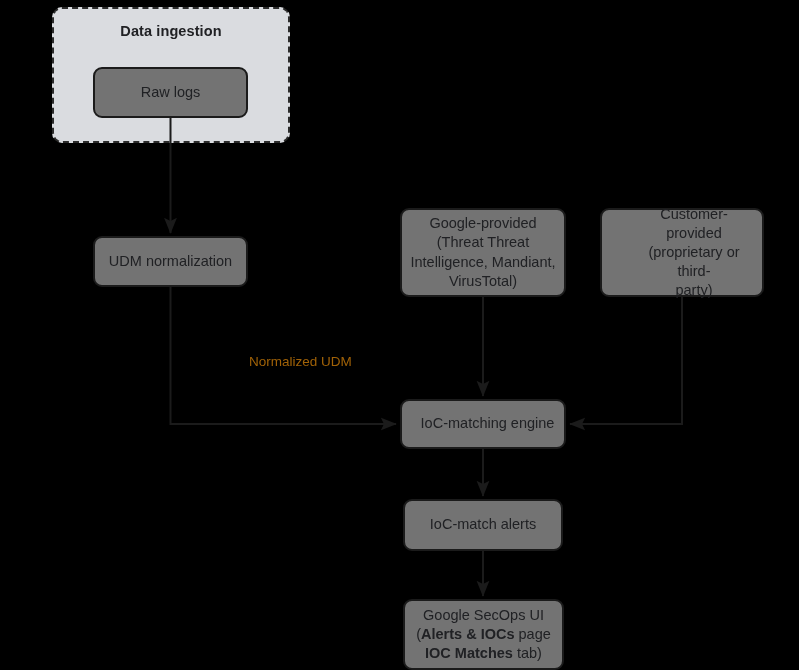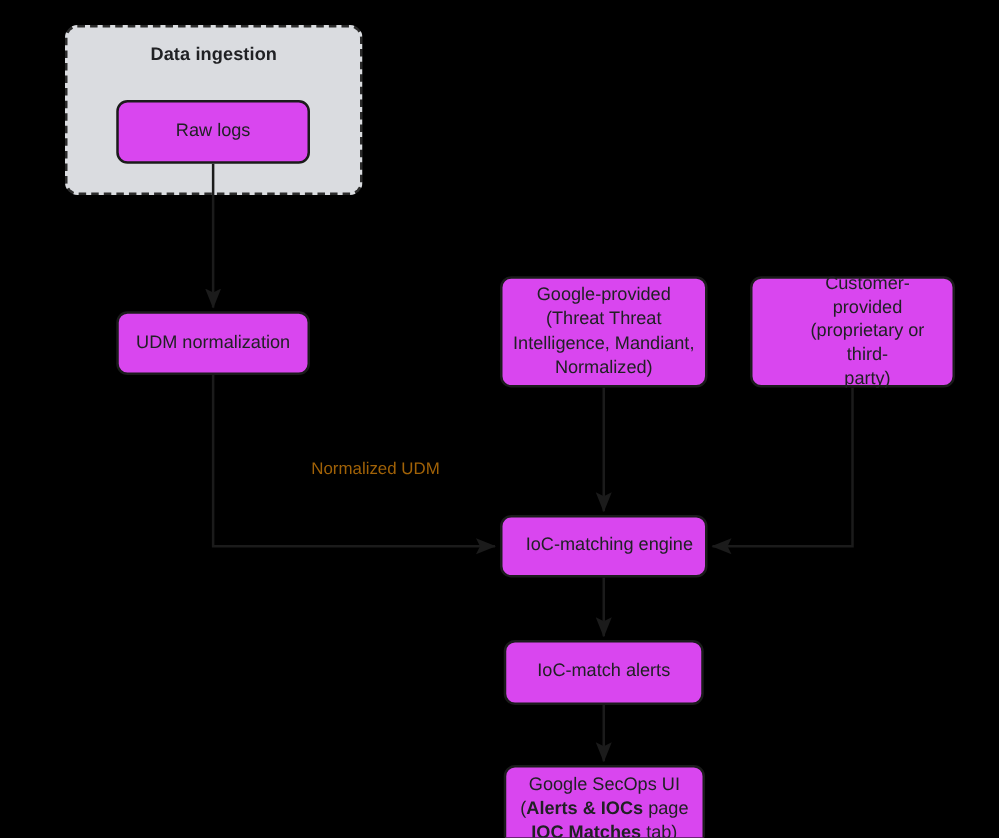--- a/index.html
+++ b/index.html
@@ -11,21 +11,21 @@
     width: 799px;
     height: 670px;
     position: relative;
     overflow: hidden;
     font-family: "Liberation Sans", sans-serif;
     -webkit-font-smoothing: antialiased;
   }
 
   #diagram {
     position: absolute;
-    left: 0; top: 17px;
+    left: 0; top: 4px;
     width: 799px;
     height: 555px;
     border-radius: 21px;
   }
 
   
   .group {
     position: absolute;
     background: #dadce0;
     border: 2px dashed #2b2b2b;
@@ -45,21 +45,21 @@
 
   #group-ingestion { left: 52px; top: 3px; width: 238px; height: 136px; }
   #group-ingestion .group-title { top: 14px; }
 
   #group-feeds { left: 371px; top: 145px; width: 428px; height: 163px; }
   #group-feeds .group-title { top: 13px; }
 
   
   .node {
     position: absolute;
-    background: #d946ef;
+    background: #737373;
     border: 2.5px solid #1b1b1b;
     border-radius: 9px;
     box-sizing: border-box;
     display: flex;
     align-items: center;
     justify-content: center;
     text-align: center;
     color: #202124;
     font-size: 14.5px;
     line-height: 1.32;
@@ -131,21 +131,21 @@
 
   <div class="node" id="node-udm">
     <span class="txt">UDM normalization</span>
   </div>
 
   <div class="node" id="node-google-feed">
     <span class="txt">
       <span>Google-provided</span><br>
       <span>(Threat Threat</span><br>
       <span>Intelligence, Mandiant,</span><br>
-      <span>Normalized)</span>
+      <span>VirusTotal)</span>
     </span>
   </div>
 
   <div class="node" id="node-customer-feed">
     <span class="txt">
       <span>Customer-provided</span><br>
       <span>(proprietary or third-</span><br>
       <span>party)</span>
     </span>
   </div>

